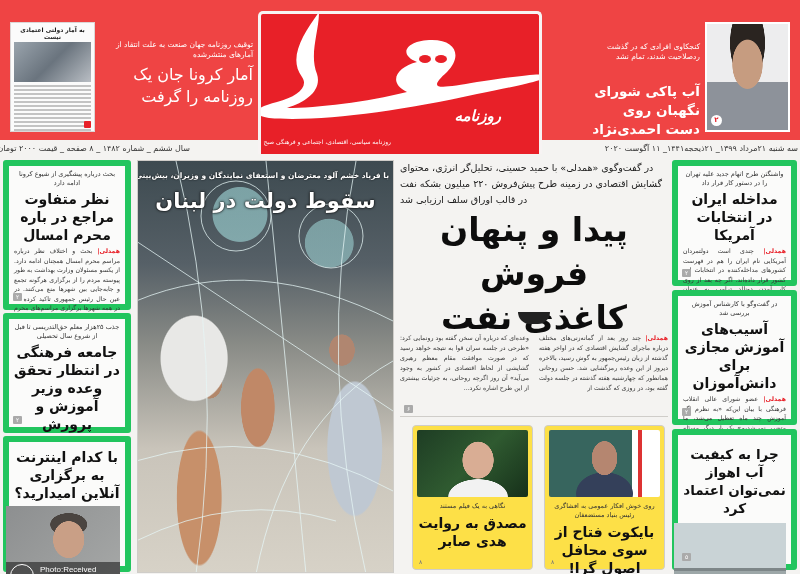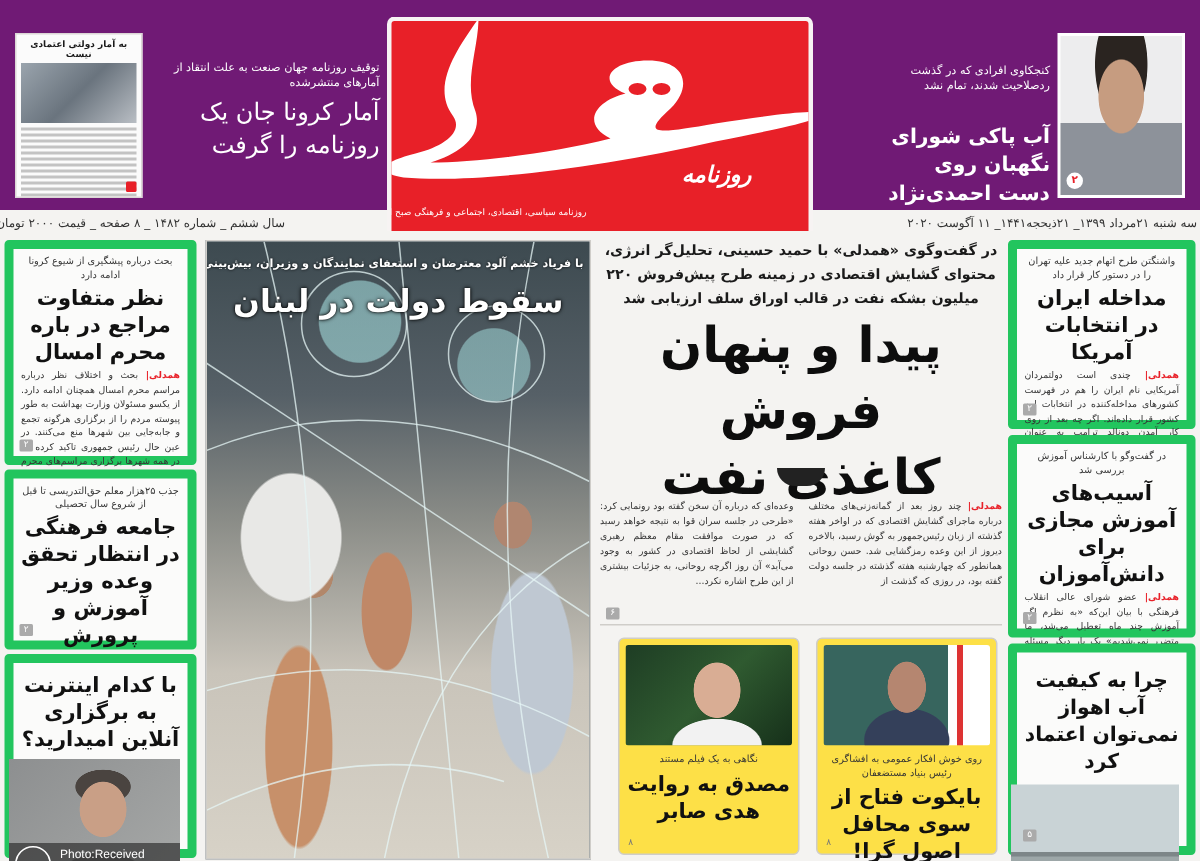--- a/index.html
+++ b/index.html
@@ -1,20 +1,20 @@
 <!DOCTYPE html>
 <html><head>
   <meta charset="utf-8">
   <style>
     * { box-sizing: border-box; margin: 0; padding: 0; }
     html, body { width: 800px; height: 574px; overflow: hidden; background: #f4f3f1; }
     body { font-family: "DejaVu Sans", sans-serif; color: #1a1a1a; position: relative; direction: rtl; }
 
     
-    .header { position: absolute; left: 0; top: 0; width: 800px; height: 140px; background: #701a75; }
+    .header { position: absolute; left: 0; top: 0; width: 800px; height: 140px; background: #ef4444; }
     .logo-box { position: absolute; left: 258px; top: 11px; width: 284px; height: 143px; background: #e82028; border: 3px solid #f7f3f3; border-bottom: none; border-radius: 5px 5px 0 0; overflow: hidden; }
     .logo-svg { position: absolute; left: -14px; top: -12px; }
     .logo-roznameh { position: absolute; right: 38px; top: 93px; color: #fff; font-family: "DejaVu Serif", serif; font-size: 15px; font-weight: bold; font-style: italic; margin-left: 44px; }
     .logo-tagline { position: absolute; right: 148px; top: 124px; color: #fff; font-size: 6px; white-space: nowrap; }
 
     .hdr-left-thumb { position: absolute; left: 10px; top: 22px; width: 85px; height: 110px; background: #fbfbfb; border: 1px solid #dcd6d6; padding: 3px; overflow: hidden; }
     .thumb-title { font-size: 6px; font-weight: bold; text-align: center; margin-bottom: 2px; }
     .thumb-img { width: 100%; height: 40px; background: linear-gradient(135deg, #9aa4ad, #6a747e 50%, #b9bec4); margin-bottom: 3px; }
     .thumb-lines div { height: 2px; background: #c3c3c3; margin: 2px 0; }
     .thumb-mark { position: absolute; right: 3px; bottom: 3px; width: 7px; height: 7px; background: #e82028; border-radius: 1px; }
@@ -59,21 +59,21 @@
         radial-gradient(circle 45px at 40% 13%, rgba(170,230,230,.55) 0 60%, transparent 62%),
         radial-gradient(circle 40px at 75% 20%, rgba(170,230,230,.5) 0 60%, transparent 62%),
         linear-gradient(180deg, #3d4a50 0%, #566067 25%, #8a8c87 45%, #c9c4ba 70%, #d7d2c7 100%);
     }
     .cp-kicker { position: absolute; top: 10px; left: 4px; right: 4px; text-align: center; color: #fff; font-size: 7.5px; font-weight: bold; text-shadow: 0 0 2px #000; white-space: nowrap; }
     .cp-head { position: absolute; top: 28px; left: 0; right: 0; text-align: center; color: #fff; font-size: 21px; font-weight: bold; text-shadow: 0 0 3px #000, 0 0 1px #000; }
     .cracks { position: absolute; inset: 0; }
 
     
     .lead { position: absolute; left: 400px; top: 160px; width: 268px; }
-    .lead-kicker { text-align: center; font-size: 9.5px; font-weight: bold; line-height: 16px; color: #1a1a1a; }
+    .lead-kicker { text-align: left; font-size: 9.5px; font-weight: normal; line-height: 16px; color: #1a1a1a; }
     .lead-head { text-align: center; font-size: 33px; font-weight: 900; line-height: 44px; letter-spacing: -0.5px; color: #0d0d0d; }
     .lead-sep { position: absolute; left: 0; top: 162px; width: 268px; height: 1px; }
     .lead-sep .bub { position: absolute; left: 118px; top: -10px; width: 32px; height: 12px; background: #222; border-radius: 0 0 16px 16px; }
     .lead-body { position: absolute; left: 0; top: 173px; width: 268px; display: flex; gap: 10px; direction: rtl; }
     .lead-body .colp { flex: 1; font-size: 6.2px; line-height: 10px; text-align: justify; color: #333; }
     .lead-body .src { color: #e82028; font-weight: bold; }
     .lead-foot { position: absolute; left: 0; top: 245px; width: 268px; border-bottom: 1px solid #cfcdc9; height: 12px; }
     .lead-foot .page-ic { position: absolute; left: 4px; top: 0; }
 
     

